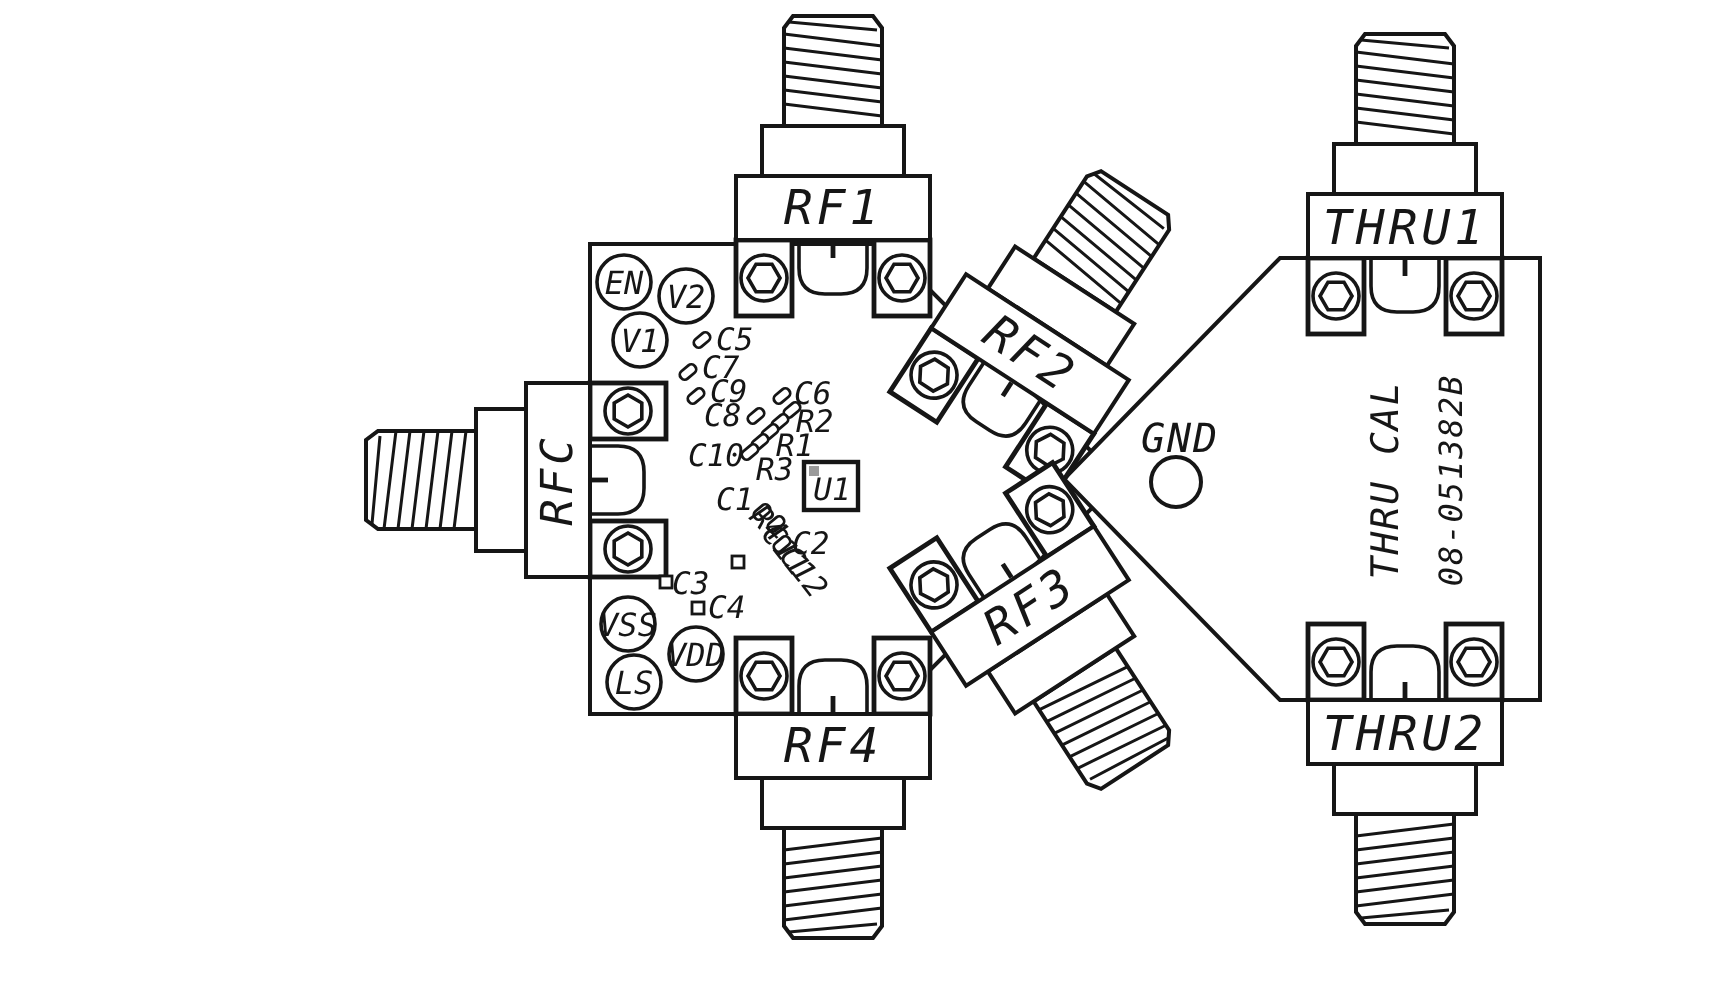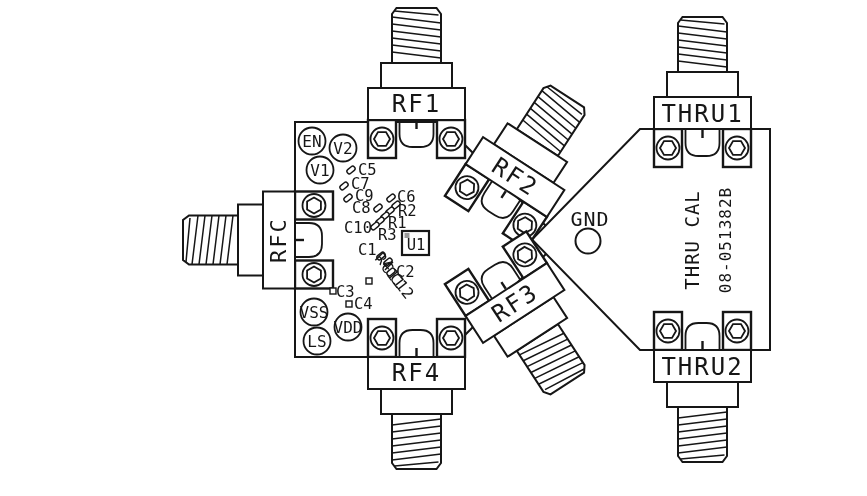--- a/index.html
+++ b/index.html
@@ -1,16 +1,16 @@
 <!DOCTYPE html>
 <html><head>
 <meta charset="utf-8">
 <style>
   html,body{margin:0;padding:0;background:#ffffff;}
-  .stage{width:867px;height:495px;background:#ffffff;overflow:hidden;}
+  .stage{width:867px;height:495px;background:#ffffff;overflow:hidden;font-style:italic;}
   svg{display:block;}
   text{font-family:"DejaVu Sans Mono","Liberation Mono",monospace;fill:#161616;}
   .conn-label{font-size:24px;letter-spacing:2px;}
   .via-label{font-size:16px;}
   .comp-label{font-size:15.5px;}
   .gnd-label{font-size:20px;letter-spacing:1px;}
   .cal-label{font-size:19px;letter-spacing:1px;}
   .pn-label{font-size:16px;letter-spacing:1px;}
   .rfc-label{font-size:22px;letter-spacing:2px;}
 </style>

